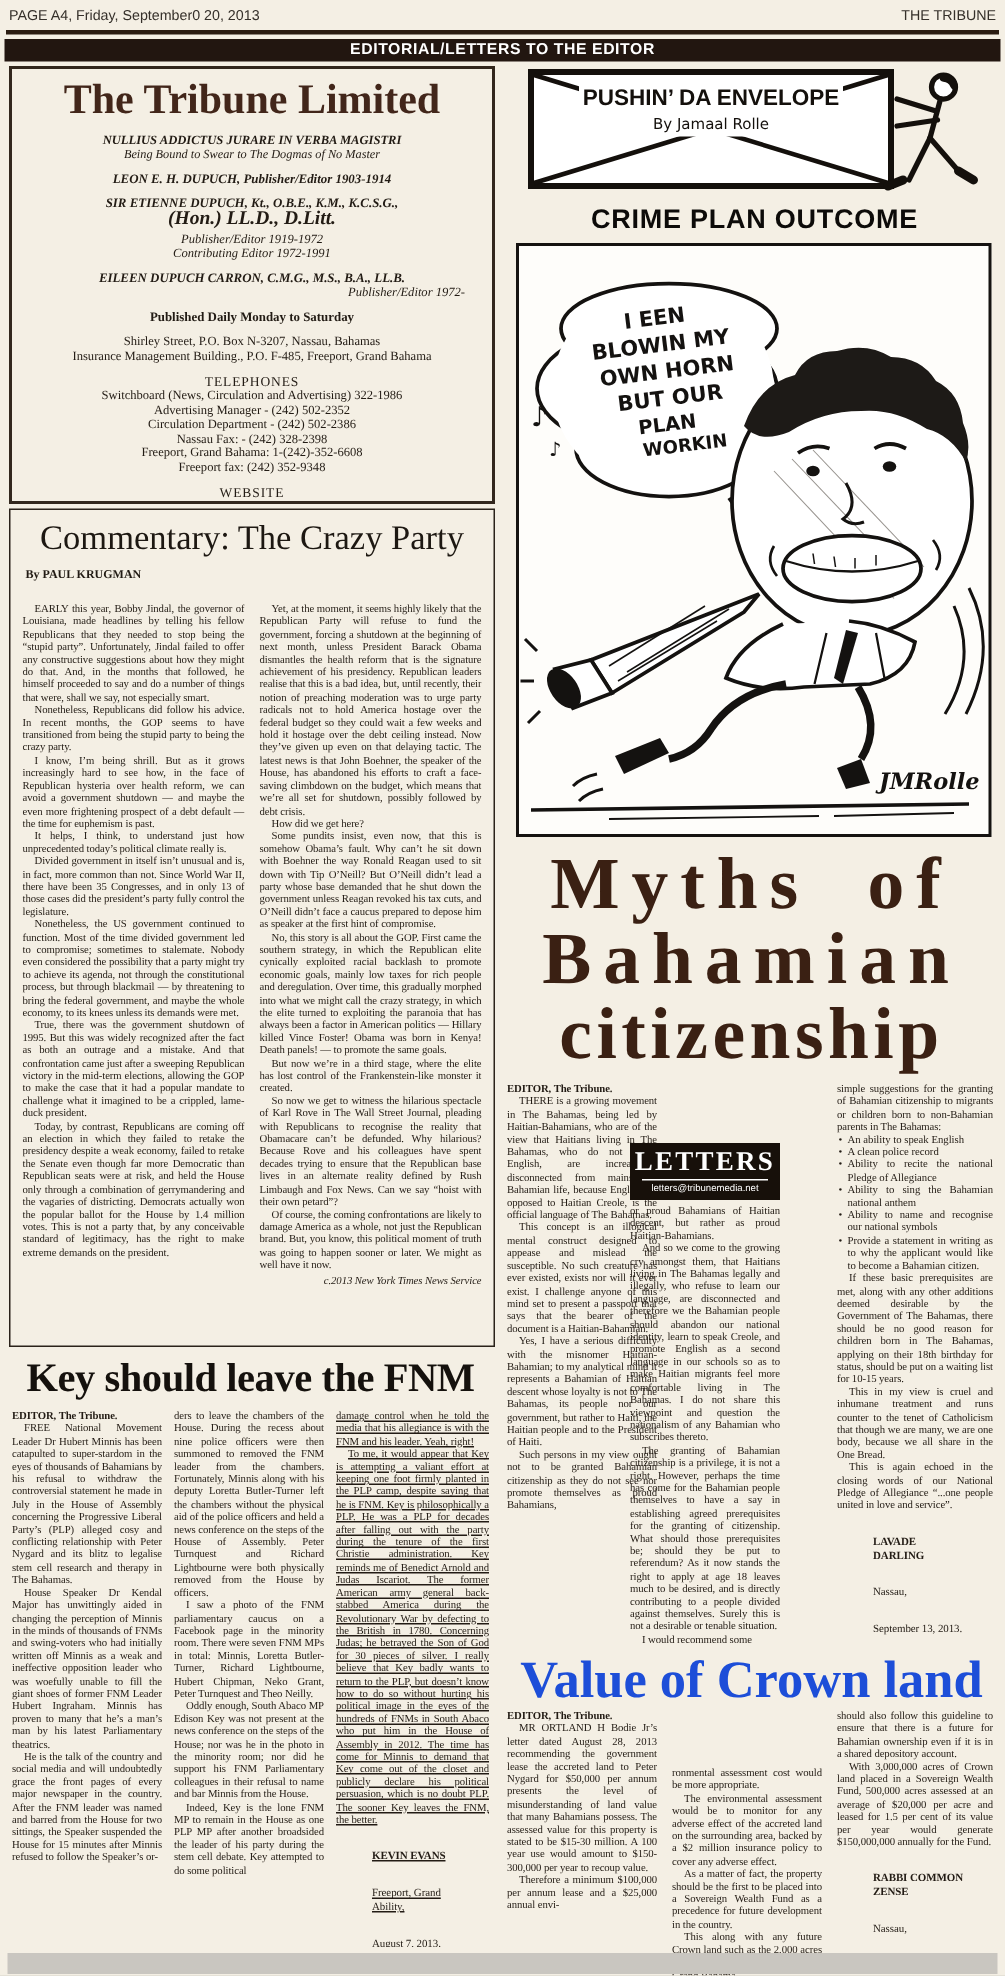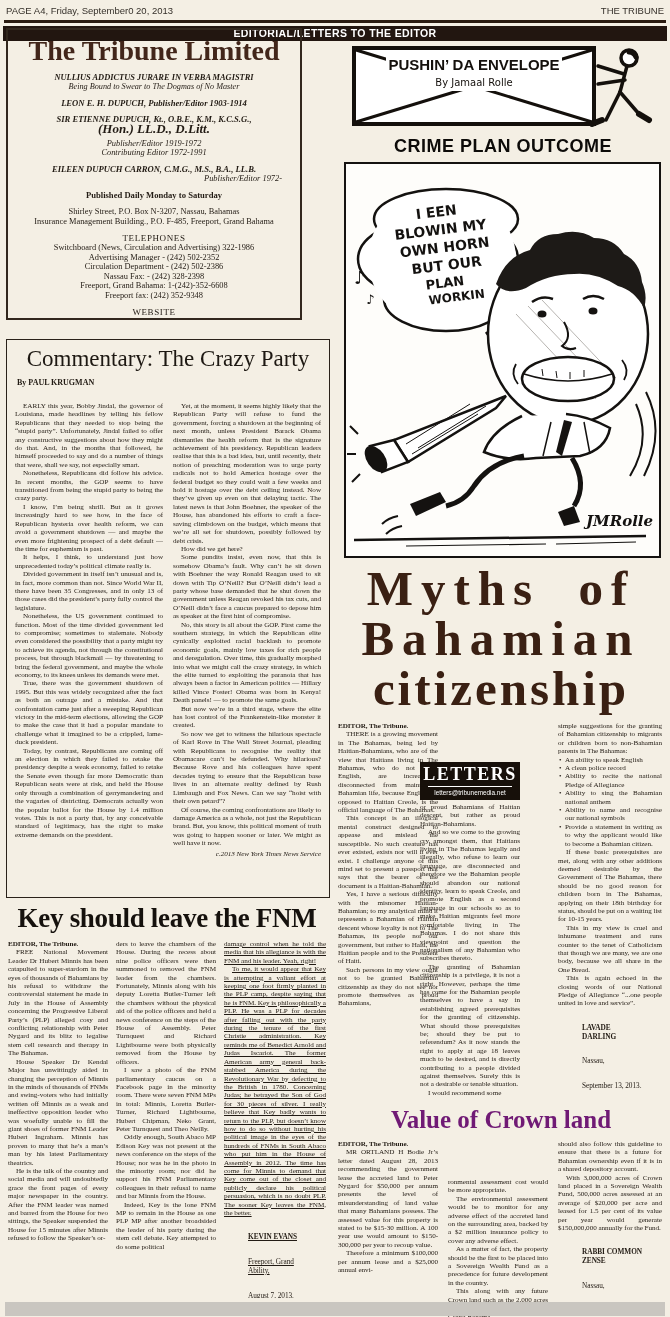--- a/index.html
+++ b/index.html
@@ -41,21 +41,21 @@
                letter-spacing:-0.05px;}
   .cont-first p:first-child{text-indent:0;}
   .greeting{font-weight:bold;font-size:7.3px;line-height:9px;text-indent:0 !important;text-align:left !important;}
   .credit{font-style:italic;text-align:right !important;text-indent:0 !important;margin-top:2px !important;}
   .sig{margin-top:5px;padding-left:8px;}
   .sig p{margin:16px;font-size:7.3px;line-height:8.8px;text-align:left;text-indent:0;}
   .sig .nm{font-weight:bold;}
 
   
   .key-head{font-size:27px;font-weight:bold;text-align:center;letter-spacing:-.3px;color:#15110d;line-height:30px;}
-  .crown-head{font-size:25px;font-weight:bold;text-align:center;color:#701a75;line-height:32px;}
+  .crown-head{font-size:35px;font-weight:bold;text-align:center;color:#1d4ed8;line-height:32px;}
   .myths-head div{font-weight:bold;color:#3a2013;text-align:center;font-size:49px;line-height:50px;}
   .m1{letter-spacing:8px;word-spacing:18px;}
   .m2{letter-spacing:8px;}
   .m3{letter-spacing:3px;}
   .crime-head{font-family:"Liberation Sans",sans-serif;font-weight:bold;font-size:18px;
               text-align:center;color:#0d0b09;letter-spacing:.5px;line-height:27px;}
 
   
   .letters-box{background:#17100a;color:#fff;text-align:center;padding:2px 0 3px;margin-bottom:3px;}
   .letters-title{font-size:18px;font-weight:bold;letter-spacing:1.5px;line-height:20px;}
@@ -73,21 +73,21 @@
 </head>
 <body>
 
 <div class="page">
 
   <div class="abs hdr-txt" style="left:6px;top:5px;">PAGE A4, Friday, September0 20, 2013</div>
   <div class="abs hdr-txt" style="right:6px;top:5px;">THE TRIBUNE</div>
   <div class="abs top-rule" style="left:4px;top:20px;width:662px;height:3px;"></div>
   <div class="abs banner" style="left:3px;top:26px;width:664px;height:15px;">EDITORIAL/LETTERS TO THE EDITOR</div>
 
-  <div class="abs mh-box" style="left:6px;top:28px;width:296px;height:292px;">
+  <div class="abs mh-box" style="left:6px;top:44px;width:324px;height:292px;">
     <div class="mh-title">The Tribune Limited</div>
     <div class="mh-lat">NULLIUS ADDICTUS JURARE IN VERBA MAGISTRI</div>
     <div class="mh-eng">Being Bound to Swear to The Dogmas of No Master</div>
     <div class="mh-ed">LEON E. H. DUPUCH, Publisher/Editor 1903-1914</div>
     <div class="mh-ed">SIR ETIENNE DUPUCH, Kt., O.B.E., K.M., K.C.S.G.,</div>
     <div class="mh-ed2">(Hon.) LL.D., D.Litt.</div>
     <div class="mh-role">Publisher/Editor 1919-1972</div>
     <div class="mh-role2">Contributing Editor 1972-1991</div>
     <div class="mh-ed">EILEEN DUPUCH CARRON, C.M.G., M.S., B.A., LL.B.</div>
     <div class="mh-role-r">Publisher/Editor 1972-</div>

